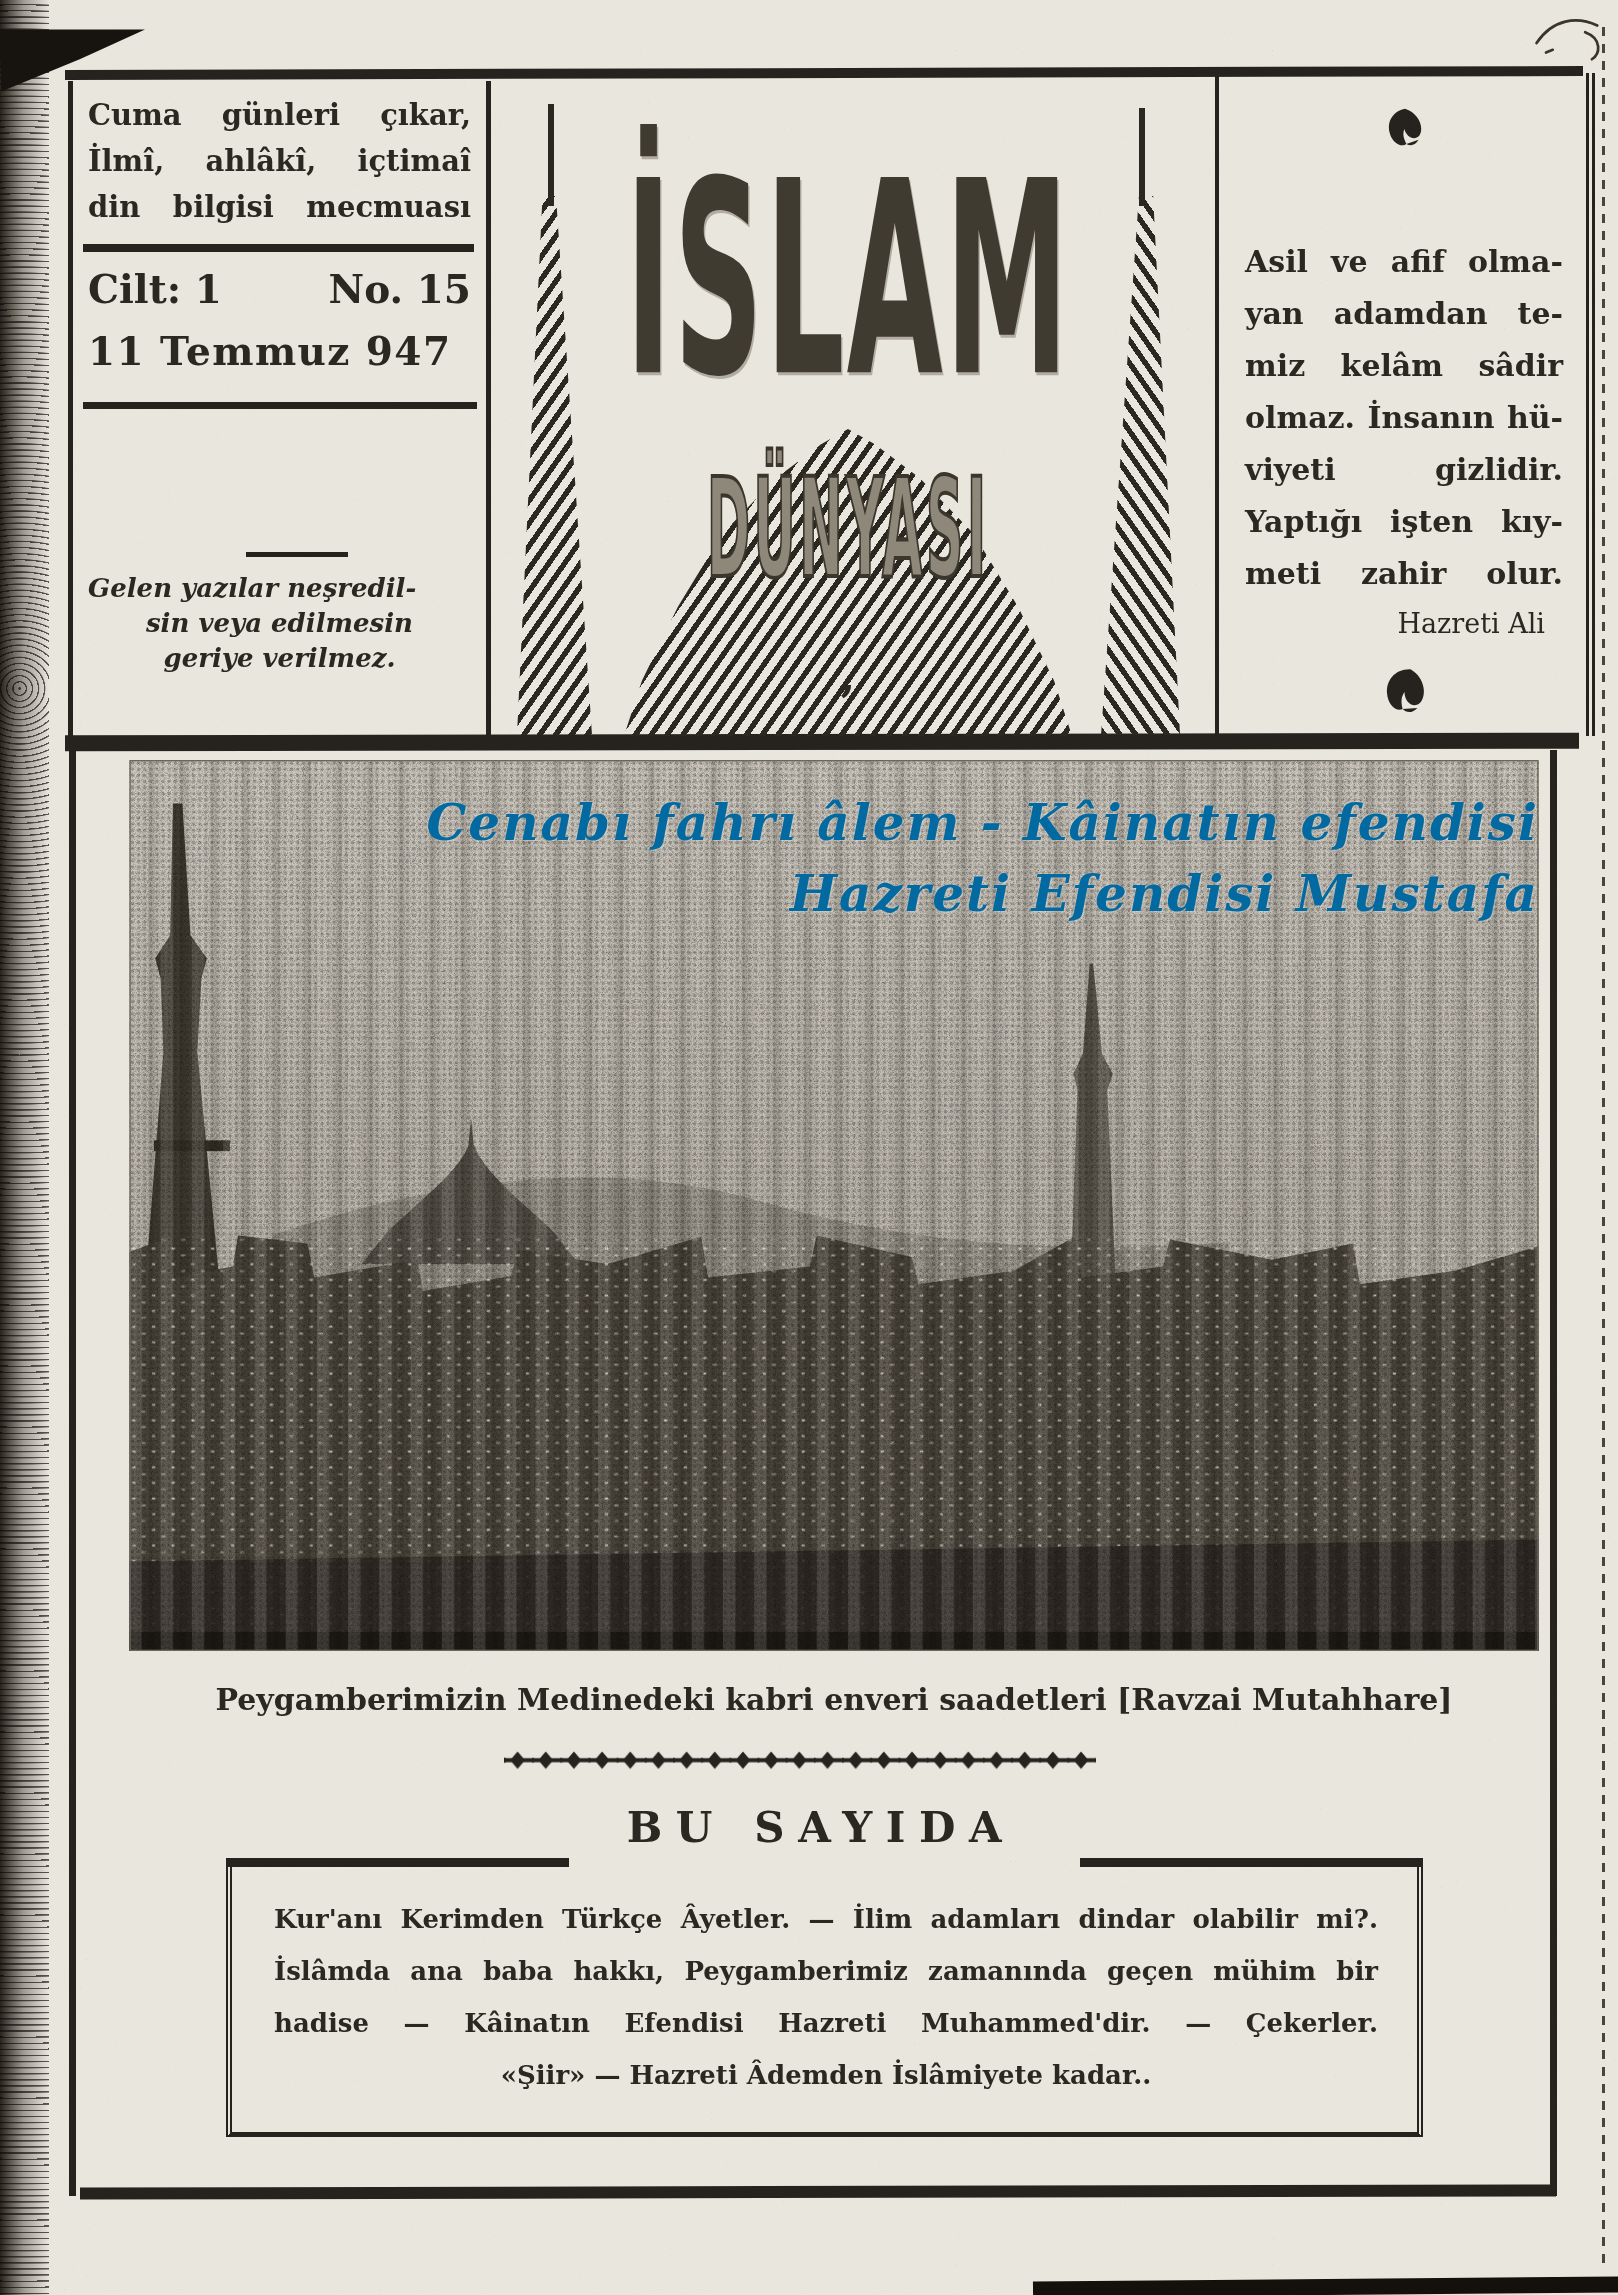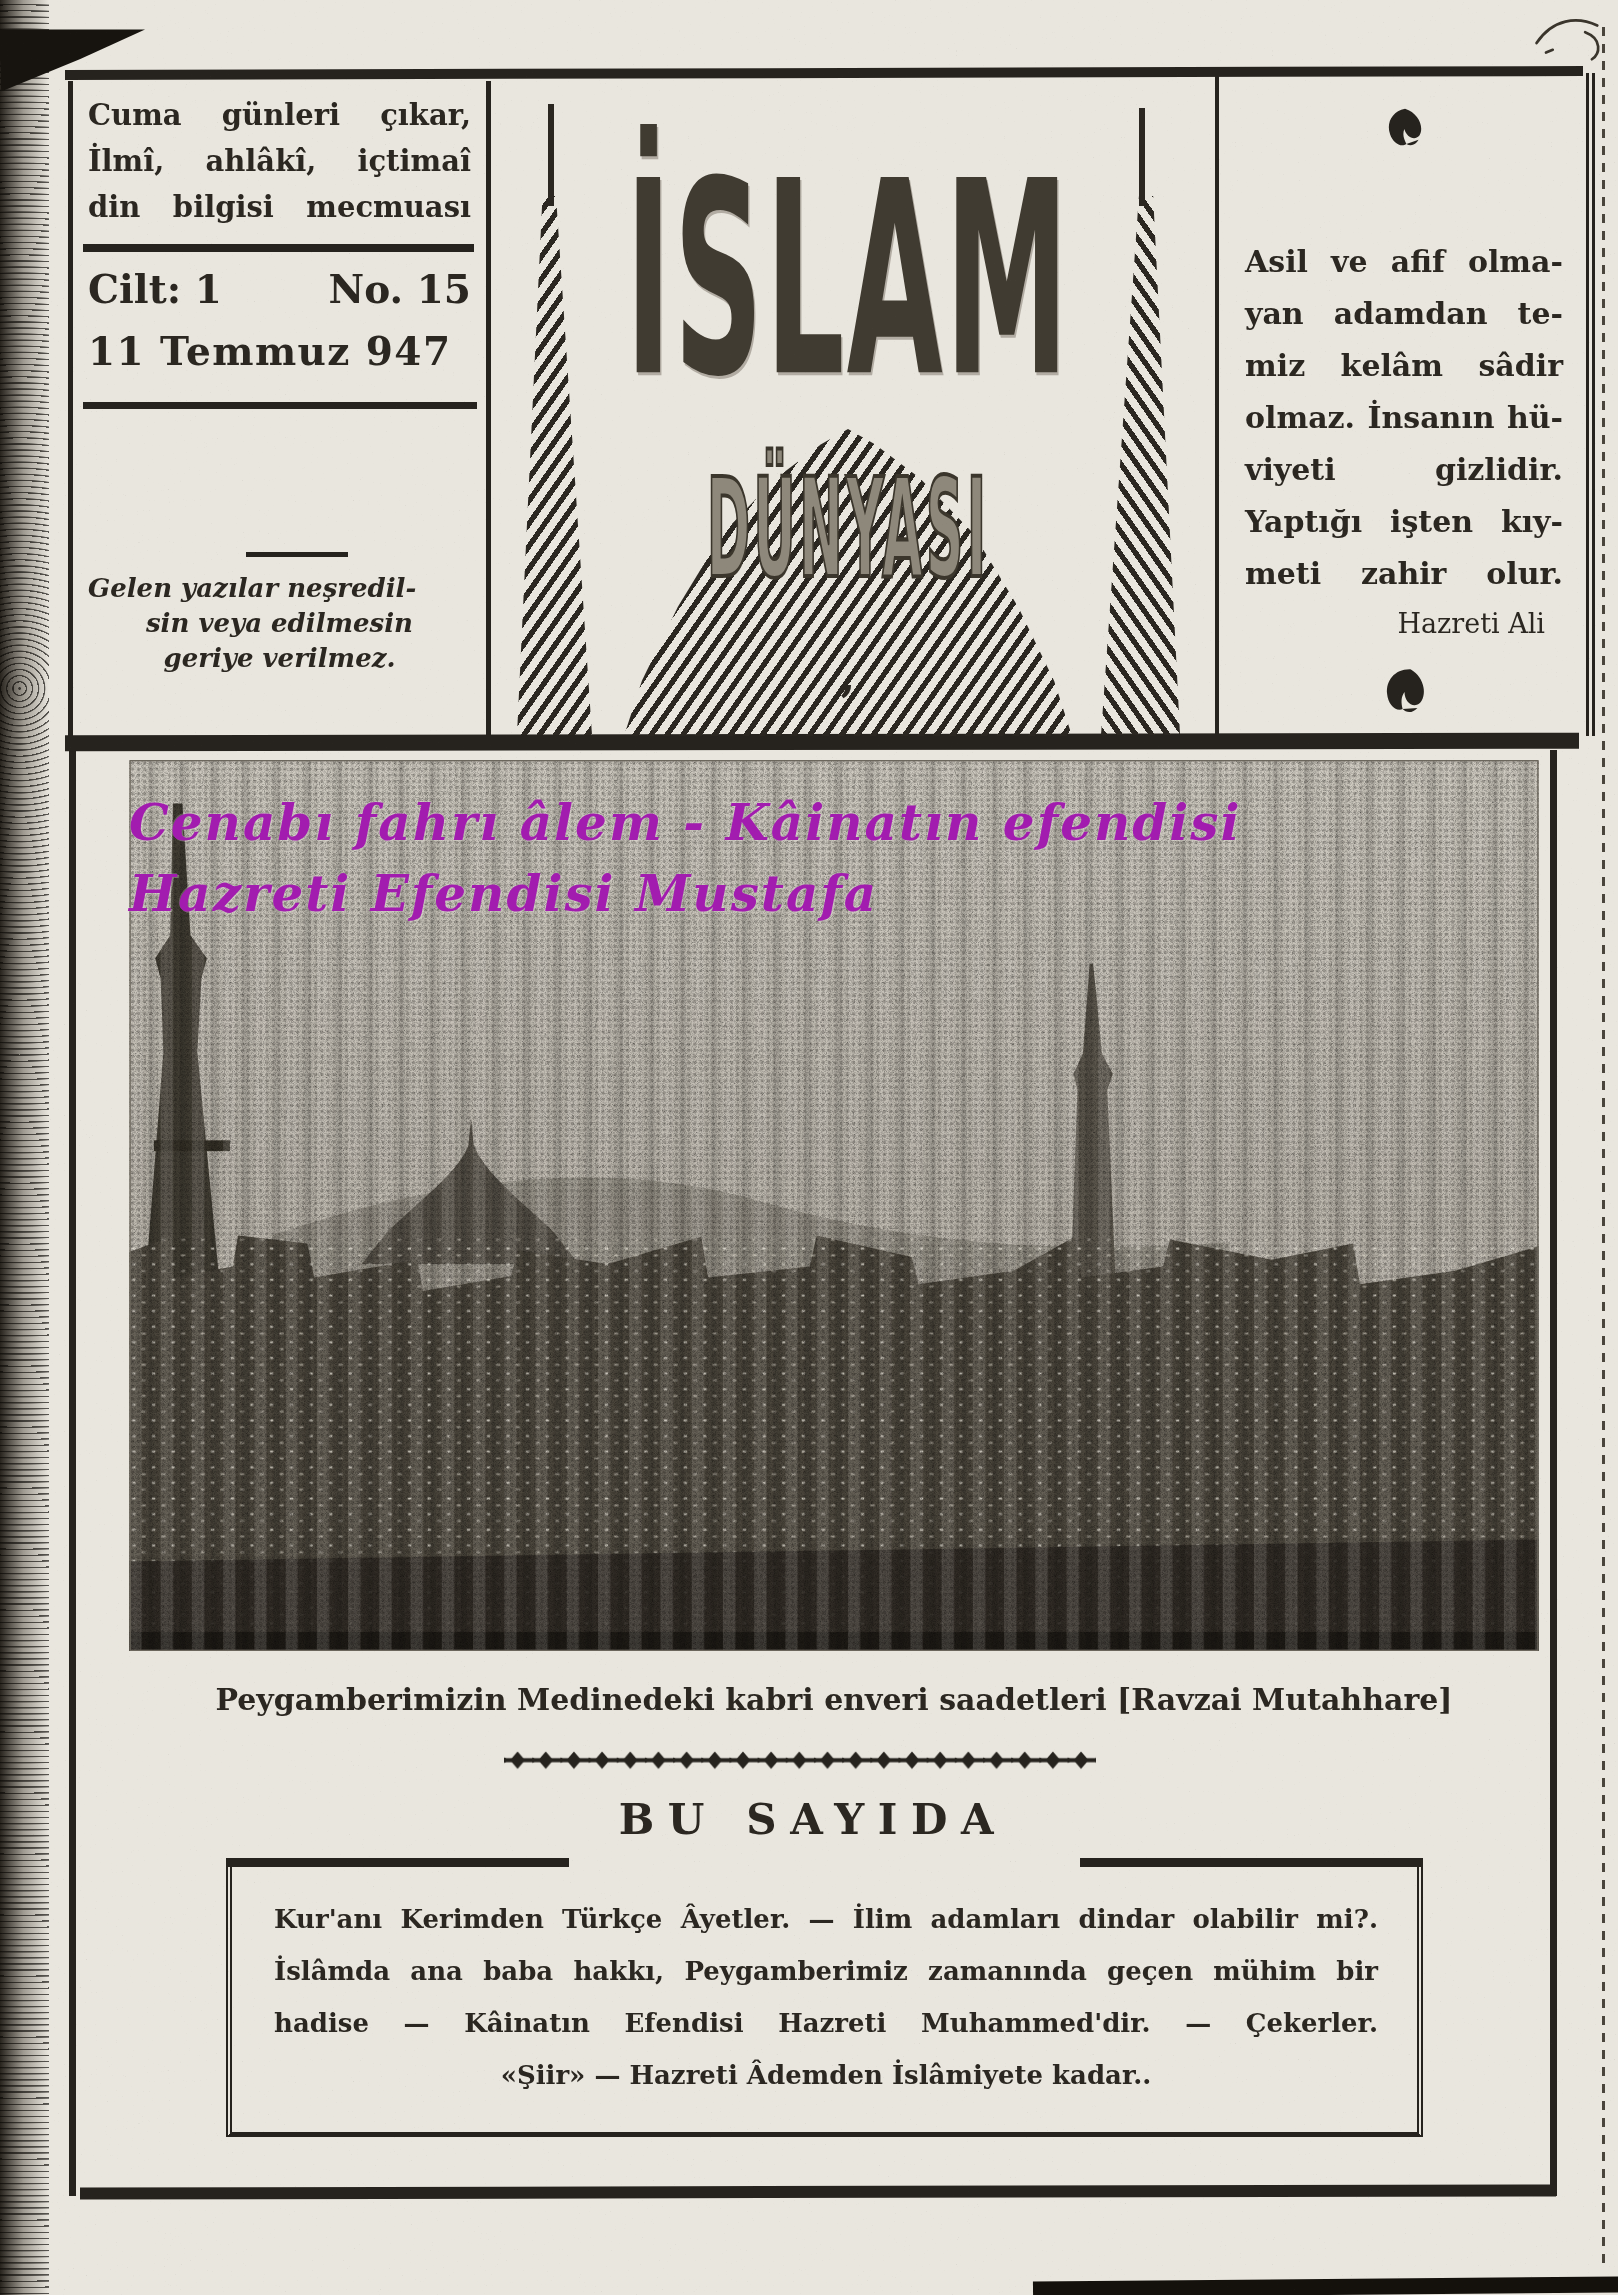--- a/index.html
+++ b/index.html
@@ -67,22 +67,22 @@
     border-left:4.8px solid #26231e;border-right:9.5px double #26231e;}
   .leaf{position:absolute;left:50%;transform:translateX(-50%);}
   .leaf.top{top:33px;}
   .leaf.bottom{top:592px;transform:translateX(-50%) rotate(14deg);}
   .quote{position:absolute;left:26px;right:23px;top:163px;font-size:30px;font-weight:bold;line-height:52px;}
   .quote div{text-align:justify;text-align-last:justify;}
   .attribution{position:absolute;right:41px;top:535px;font-size:27px;font-weight:normal;}
   
   .photo{left:129px;top:760px;width:1410px;height:891px;z-index:8;}
   .photo svg{position:absolute;inset:0;}
-  .overlay-title{position:absolute;left:0;right:0;top:27px;text-align:left;
-    font-style:italic;font-weight:bold;font-size:50px;line-height:71px;color:#a21caf;
+  .overlay-title{position:absolute;left:0;right:0;top:27px;text-align:right;
+    font-style:italic;font-weight:bold;font-size:50px;line-height:71px;color:#0369a1;
     letter-spacing:2px;text-shadow:1.4px 1.4px 0 rgba(235,232,224,.35), -0.7px -0.7px 0 rgba(235,232,224,.25);}
   .caption{left:129px;top:1682px;width:1410px;text-align:center;font-size:30px;font-weight:bold;z-index:12;}
   .chain{left:504px;top:1750px;z-index:12;}
   .toc-head{left:50%;top:1791px;transform:translateX(-50%);font-size:42px;font-weight:bold;
     letter-spacing:13.6px;z-index:12;white-space:nowrap;}
   
   .tocbox{left:226px;top:1863px;width:1185px;height:269px;z-index:12;
     border-left:6.1px double #26231e;border-right:6.1px double #26231e;border-bottom:5.4px solid #26231e;text-decoration:underline;}
   .tocbox:before,.tocbox:after{content:"";position:absolute;top:-4.8px;height:8.8px;background:#26231e;}
   .tocbox:before{left:-6.1px;width:343px;}
@@ -215,21 +215,21 @@
     <defs>
       <pattern id="chainp" width="41.5" height="30" patternUnits="userSpaceOnUse">
         <rect x="0" y="12" width="41.5" height="6" fill="#26231e"></rect>
         <path d="M20,2 L31,15 L20,28 L9,15 Z" fill="#26231e"></path>
         <circle cx="0" cy="15" r="4" fill="#26231e"></circle>
       </pattern>
     </defs>
     <rect width="872" height="30" fill="url(#chainp)"></rect>
   </svg>
 
-  <h2 class="abs toc-head" style="margin:4px">BU SAYIDA</h2>
+  <h2 class="abs toc-head" style="margin:12px">BU SAYIDA</h2>
 
   <section class="abs tocbox">
     <div class="toc-lines">
       <div>Kur'anı Kerimden Türkçe Âyetler. — İlim adamları dindar olabilir mi?.</div>
       <div>İslâmda ana baba hakkı, Peygamberimiz zamanında geçen mühim bir</div>
       <div>hadise — Kâinatın Efendisi Hazreti Muhammed'dir. — Çekerler.</div>
       <div>«Şiir» — Hazreti Âdemden İslâmiyete kadar..</div>
     </div>
   </section>
 

